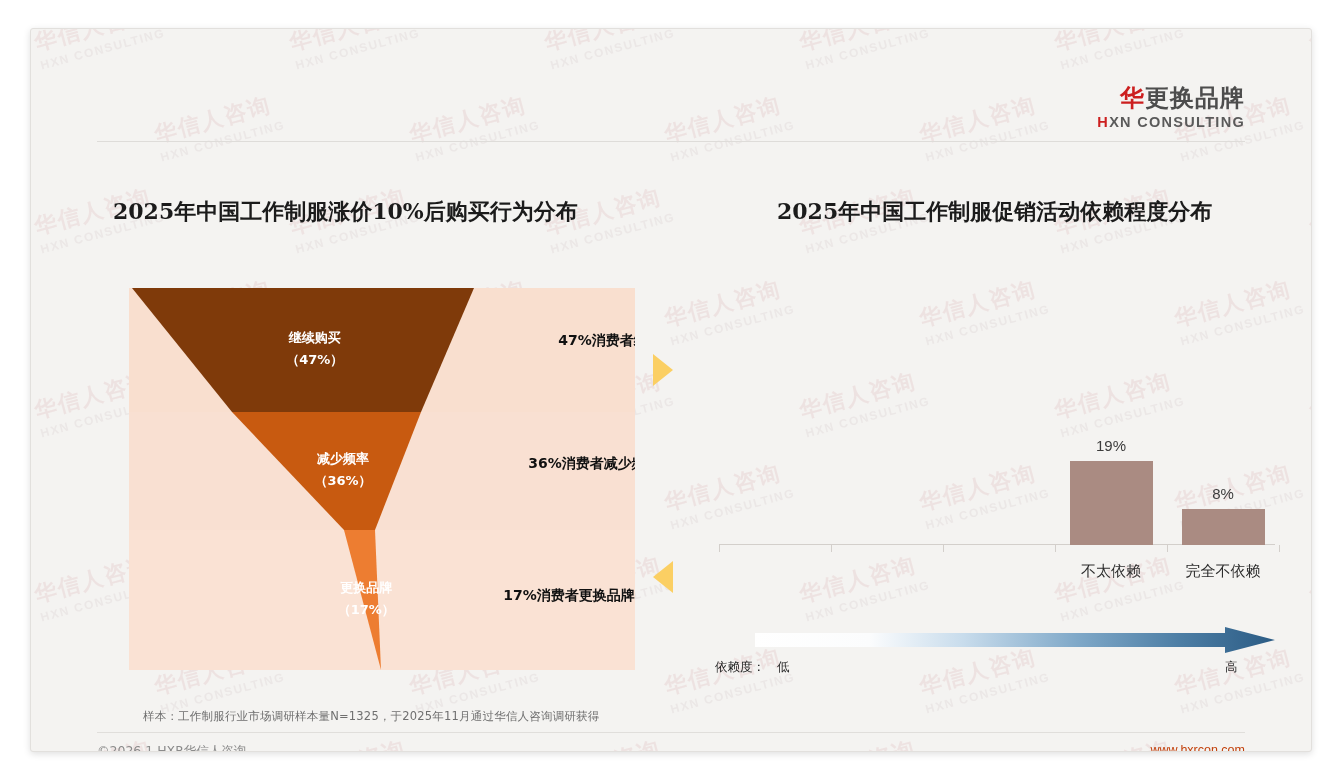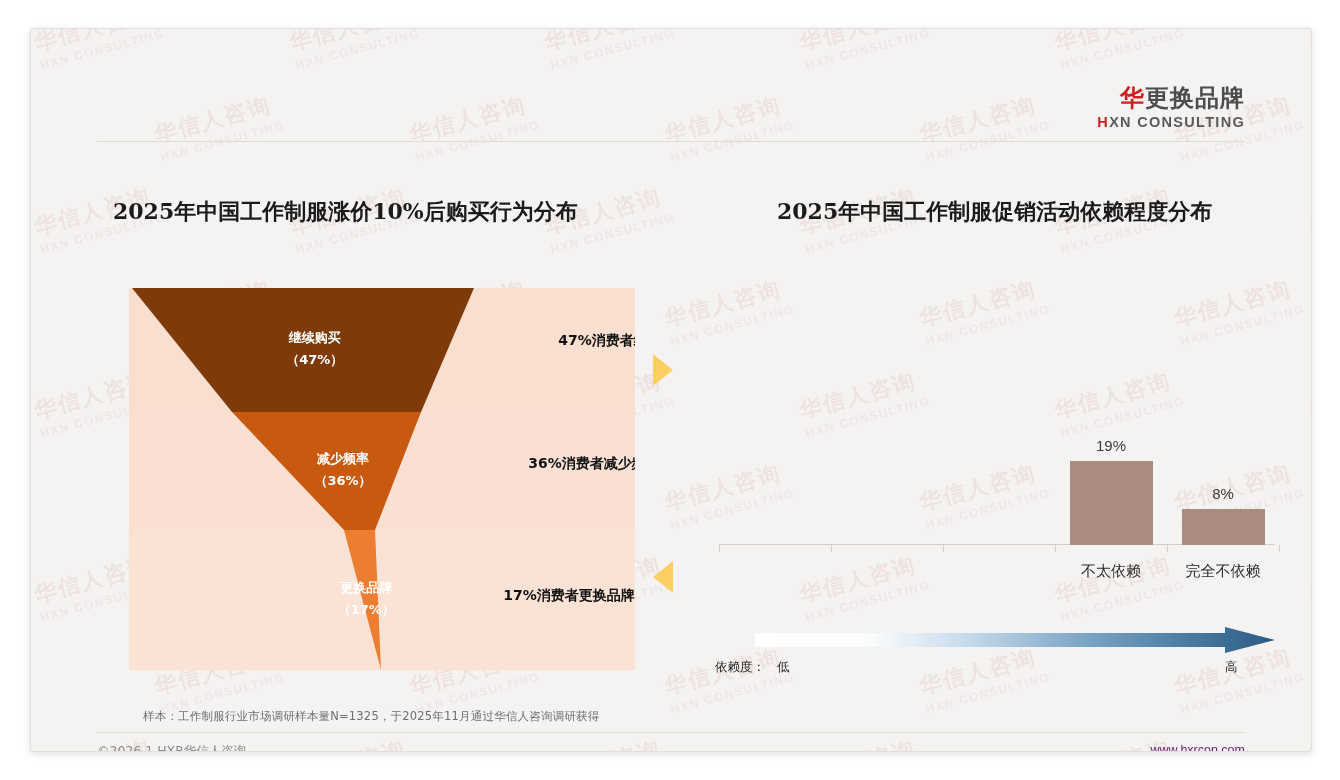--- a/index.html
+++ b/index.html
@@ -247,21 +247,21 @@
     position:absolute;
     left:66px;top:714px;
     font-size:12.5px;color:#8b8b8b;
     font-family:"DejaVu Sans",sans-serif;
     white-space:nowrap;
     z-index:6;
   }
   #footer-right{
     position:absolute;
     right:66px;top:714px;
-    font-size:12.5px;color:#701a75;
+    font-size:12.5px;color:#c2410c;
     font-family:"Liberation Sans",sans-serif;
     white-space:nowrap;
     z-index:6;
   }
 </style>
 </head>
 <body>
 
 <div id="slide">
 

